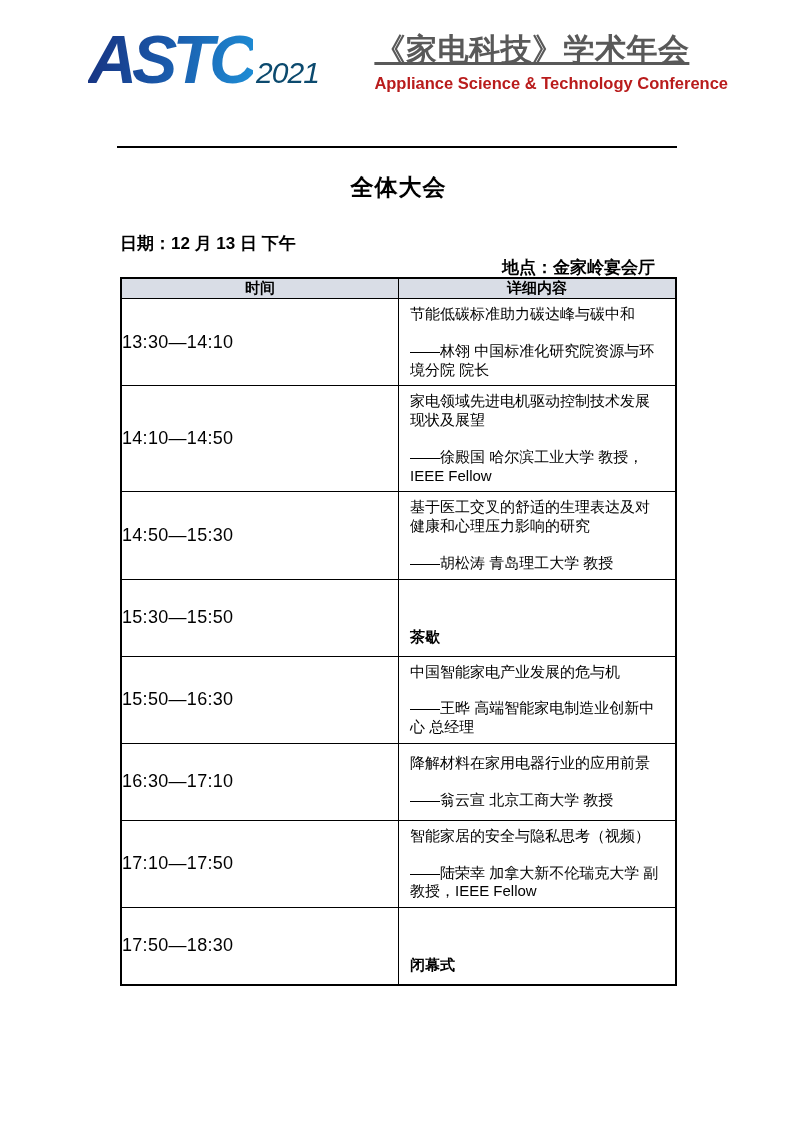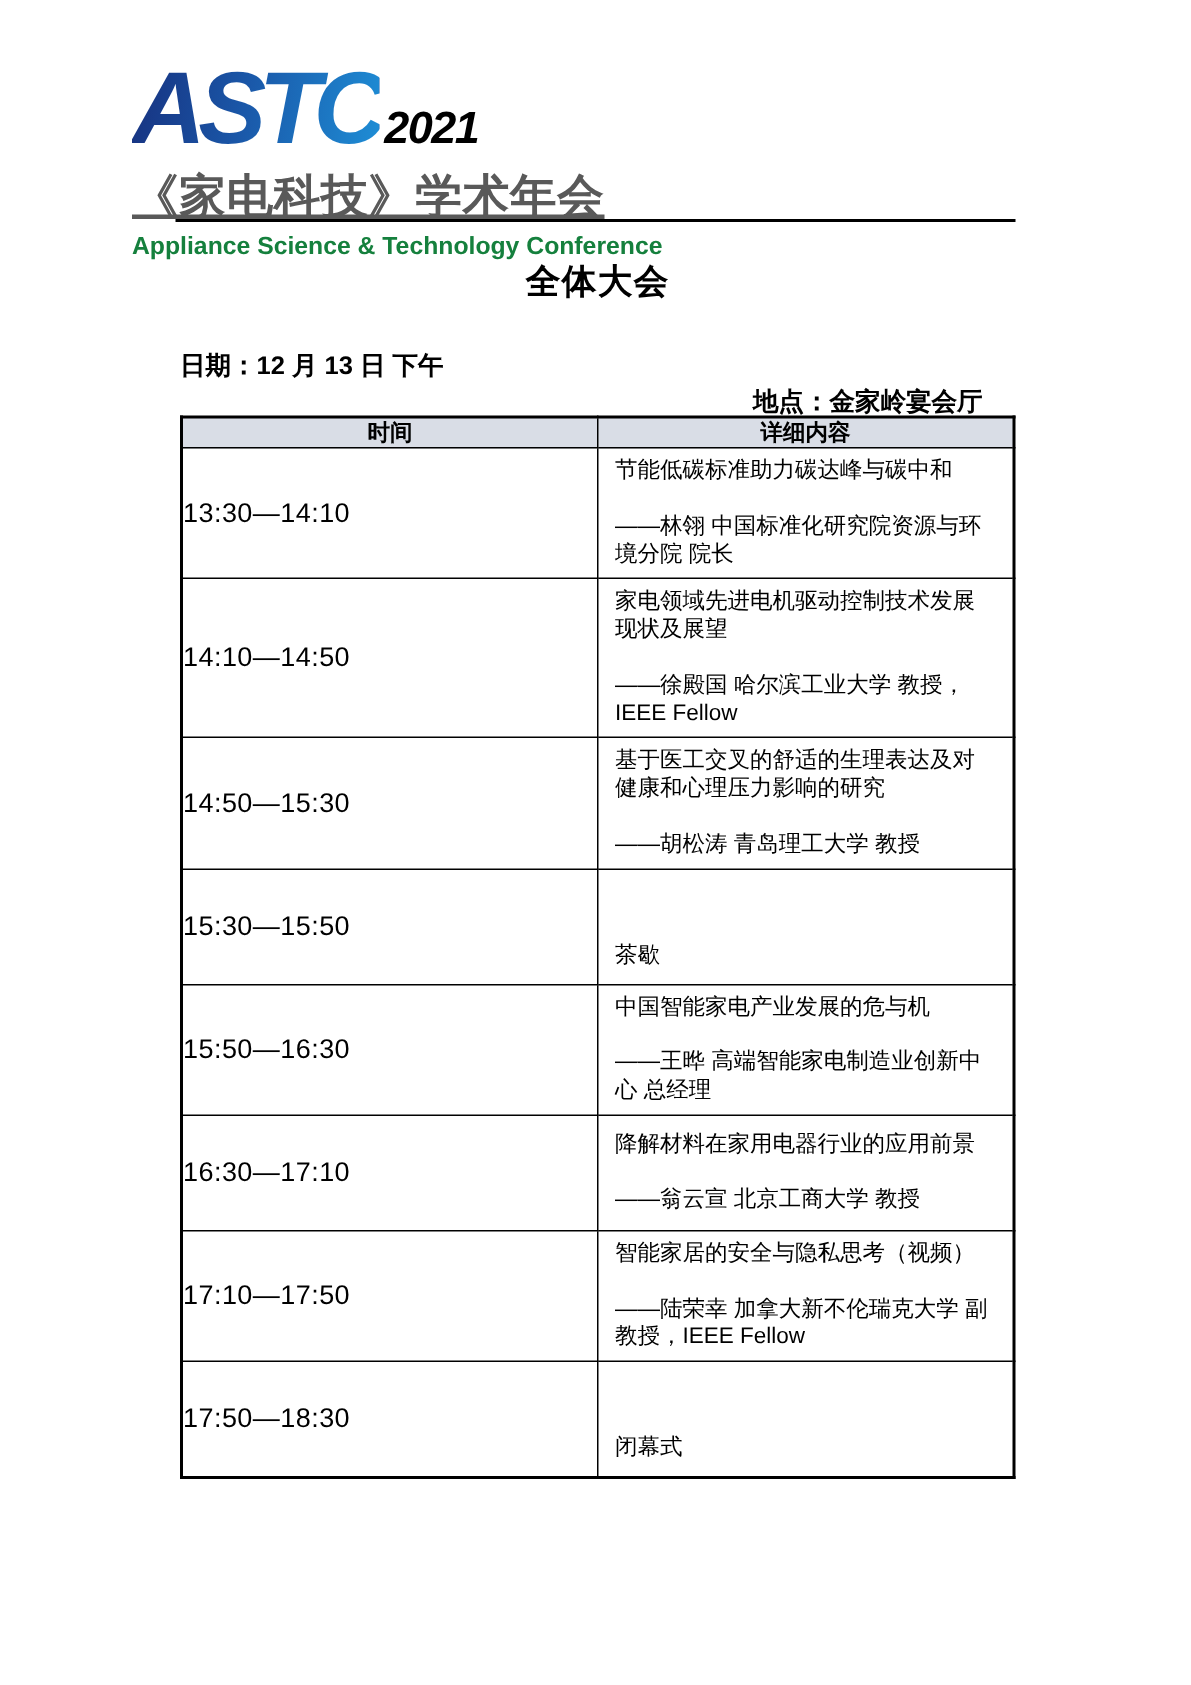--- a/index.html
+++ b/index.html
@@ -8,44 +8,44 @@
     position: relative;
     width: 794px; height: 1123px;
     margin: 0 auto;
     background: #ffffff;
     font-family: "Liberation Sans", "DejaVu Sans", sans-serif;
     color: #000;
     overflow: hidden;
   }
   
   .header {
-    position: absolute; top: 38px; left: 88px; right: 66px;
-    display: flex; justify-content: space-between; align-items: flex-start; flex-direction: column;
+    position: absolute; top: 25px; left: 88px; right: 66px;
+    display: flex; justify-content: space-between; align-items: flex-start;
   }
   .logo-wrap { display: flex; align-items: flex-end; }
   .logo-astc {
     font-size: 68px; line-height: 1.0; font-weight: 900; font-style: italic;
     letter-spacing: -5px;
     color: #1a57a8;
   }
   @supports ((-webkit-background-clip: text) or (background-clip: text)) {
     .logo-astc {
       background: linear-gradient(100deg, #17317f 0%, #1a57a8 45%, #1e8ed6 100%);
       -webkit-background-clip: text; background-clip: text;
       color: transparent;
     }
   }
   .logo-year {
-    font-size: 30px; font-weight: 700; font-style: italic;
-    color: #000000; letter-spacing: -1px;
+    font-size: 30px; font-weight: 400; font-style: italic;
+    color: #0c4a6e; letter-spacing: -1px;
     margin-left: 3px; margin-bottom: 3px;
   }
   .brand { text-align: left; padding-top: 4px; }
   .brand-cn { font-size: 31px; font-weight: 700; color: #595959; letter-spacing: 0.5px; white-space: nowrap; text-decoration: underline; }
-  .brand-en { font-size: 16.5px; font-weight: 700; color: #15803d; margin-top: 3px; white-space: nowrap; }
+  .brand-en { font-size: 16.5px; font-weight: 700; color: #b91c1c; margin-top: 3px; white-space: nowrap; }
   
   .rule { position: absolute; top: 146px; left: 117px; width: 560px; height: 2px; background: #000; }
   
   .title {
     position: absolute; top: 172px; left: 120px; width: 557px;
     text-align: center; font-size: 23px; font-weight: 700; letter-spacing: 1px;
   }
   
   .meta {
     position: absolute; top: 232px; left: 120px; width: 557px;
@@ -67,21 +67,21 @@
   }
   table.agenda tbody tr { height: 77px; }
   td.time-cell {
     width: 128px; text-align: left; vertical-align: middle;
     font-size: 18px; letter-spacing: 0.3px;
   }
   td.content-cell { vertical-align: middle; padding: 6px 13px 6px 11px; }
   .cell-inner { display: flex; flex-direction: column; justify-content: center; gap: 18px; }
   .talk-title { font-size: 15px; line-height: 1.25; }
   .talk-speaker { font-size: 15px; line-height: 1.25; }
-  tr.highlight .talk-title { font-weight: 400; margin-top: 40px; }
+  tr.highlight .talk-title { font-weight: 700; margin-top: 40px; }
 </style>
 </head>
 <body>
 
 <div class="page">
 
   <div class="header">
     <div class="logo-wrap">
       <span class="logo-astc">ASTC</span>
       <span class="logo-year">2021</span>

